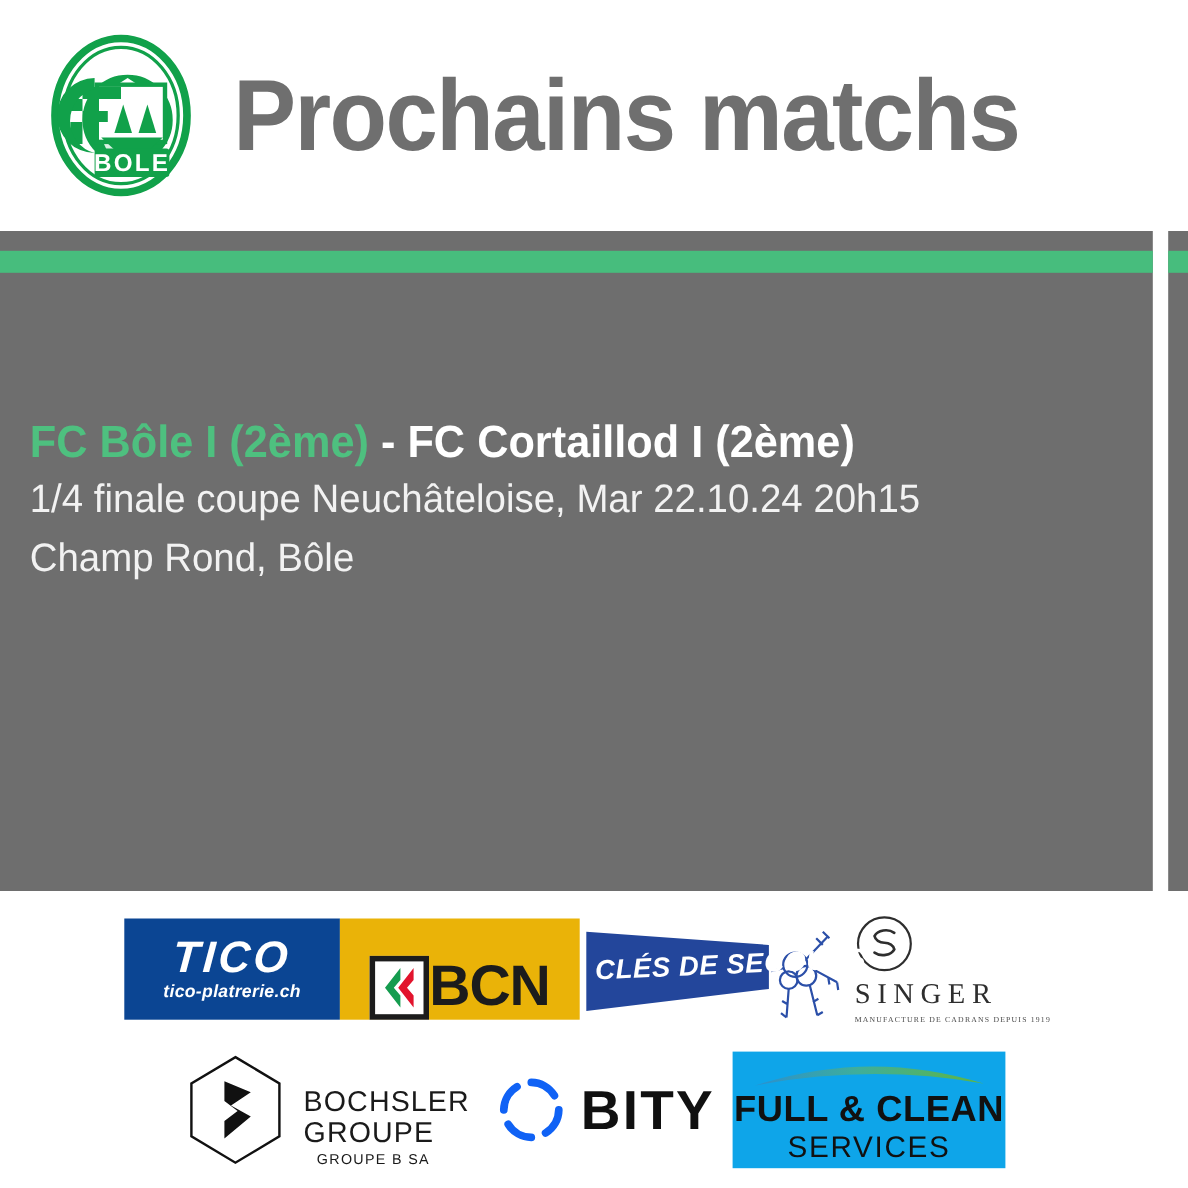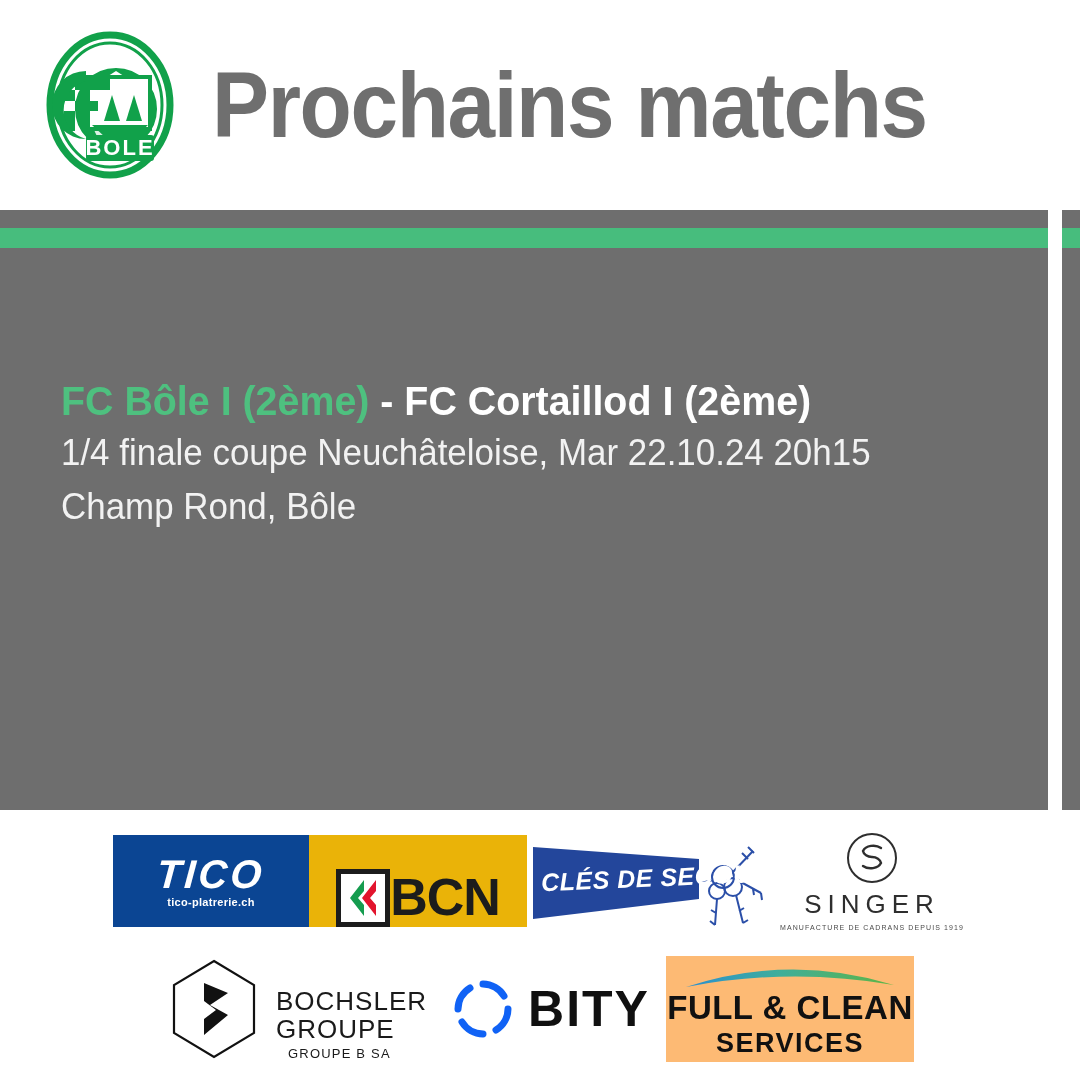--- a/index.html
+++ b/index.html
@@ -69,21 +69,21 @@
   .green-bar-strip {
     position: absolute;
     left: 1062px; top: 228px;
     width: 18px; height: 20px;
     background: #47bd7d;
   }
 
   
   .match-block {
     position: absolute;
-    left: 61px; top: 378px;
+    left: 27px; top: 378px;
     width: 980px;
   }
   .match-title {
     font-size: 41px;
     font-weight: 700;
     line-height: 1.16;
     color: #ffffff;
     white-space: nowrap;
     transform: scaleX(0.96);
     transform-origin: left center;
@@ -134,21 +134,21 @@
     align-items: center;
     justify-content: center;
     gap: 2px;
   }
   .tico-word {
     font-size: 40px; font-weight: 700; font-style: italic;
     color: #ffffff; letter-spacing: 3px;
     line-height: 1; transform: skewX(-4deg);
   }
   .tico-url {
-    font-size: 11px; font-weight: 600;
+    font-size: 16px; font-style: italic; font-weight: 600;
     color: #ffffff; letter-spacing: 0.3px;
   }
 
   
   .bcn {
     width: 218px; height: 92px;
     background: #eab308;
     display: flex; align-items: flex-end; justify-content: center; gap: 0;
   }
   .bcn-mark {
@@ -167,21 +167,21 @@
     position: absolute;
     left: 14px; top: 30px;
     font-size: 25px; font-weight: 700; font-style: italic;
     color: #ffffff; letter-spacing: 0.5px;
     transform: rotate(-2.5deg); white-space: nowrap;
   }
 
   
   .singer {
     width: 190px; height: 104px;
-    display: flex; flex-direction: column; align-items: center; justify-content: center; gap: 4px;
+    display: flex; flex-direction: column; justify-content: center; gap: 4px; font-family: Liberation Serif, serif;
   }
   .singer-word {
     font-size: 26px; font-weight: 400; letter-spacing: 6px;
     color: #2e2e2e;
   }
   .singer-tag {
     font-size: 7px; letter-spacing: 1.1px; color: #4a4a4a; white-space: nowrap;
   }
 
   
@@ -189,26 +189,26 @@
   .bochsler-text { display: flex; flex-direction: column; line-height: 1.08; }
   .bo-1, .bo-2 { font-size: 26px; letter-spacing: 1px; color: #1a1a1a; font-weight: 400; }
   .bo-3 { font-size: 13px; letter-spacing: 1.2px; color: #1a1a1a; margin-top: 4px; margin-left: 12px; }
 
   
   .bity { width: 230px; height: 96px; display: flex; align-items: center; justify-content: center; gap: 14px; }
   .bity-word { font-size: 50px; font-weight: 700; letter-spacing: 2px; color: #101010; }
 
   
   .fullclean {
-    width: 248px; height: 106px; background: #fdba74;
+    width: 248px; height: 106px; background: #0ea5e9;
     display: flex; flex-direction: column; align-items: center; justify-content: center;
   }
   .fc-arc { width: 212px; height: 30px; margin-bottom: 2px; }
   .fc-1 { font-size: 33px; font-weight: 700; letter-spacing: 0.5px; color: #111111; line-height: 1.05; }
-  .fc-2 { font-size: 27px; font-weight: 700; letter-spacing: 1.5px; color: #111111; margin-top: 3px; }
+  .fc-2 { font-size: 27px; font-weight: 400; letter-spacing: 1.5px; color: #111111; margin-top: 3px; }
 </style>
 </head>
 <body>
 
 <div id="poster">
 
   <div class="header">
 
     <svg class="crest" viewBox="0 0 160 160">
       <ellipse cx="80" cy="80" rx="60" ry="70" fill="none" stroke="#11a14a" stroke-width="7"></ellipse>

